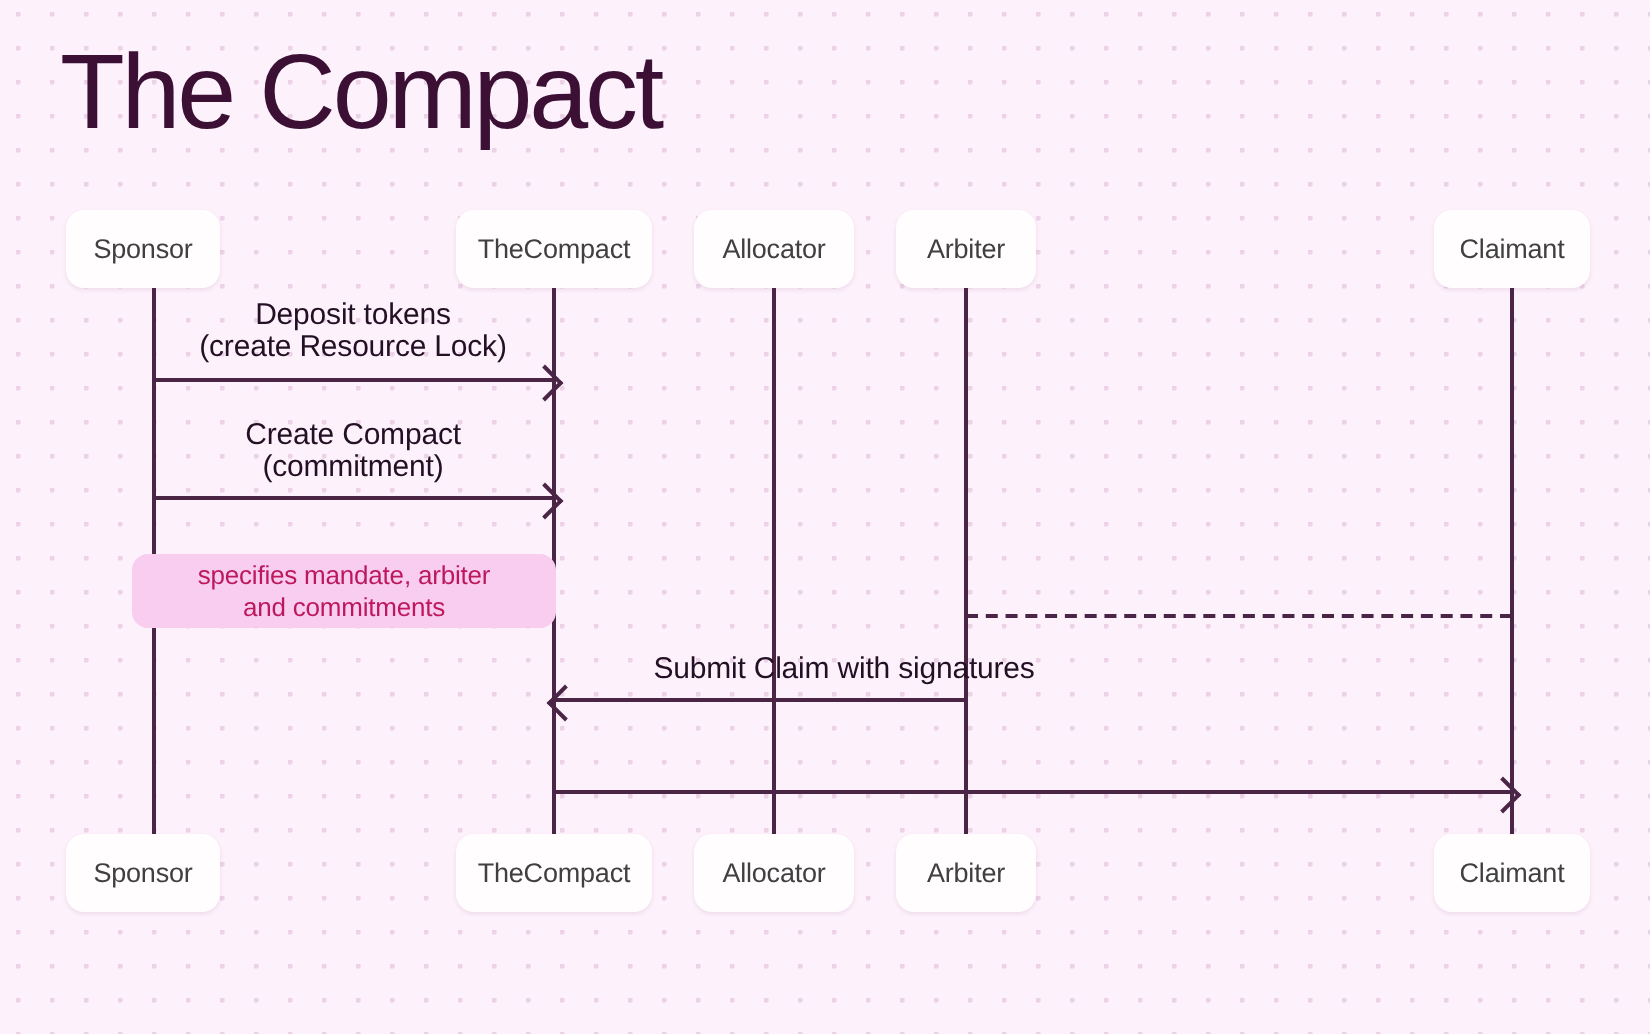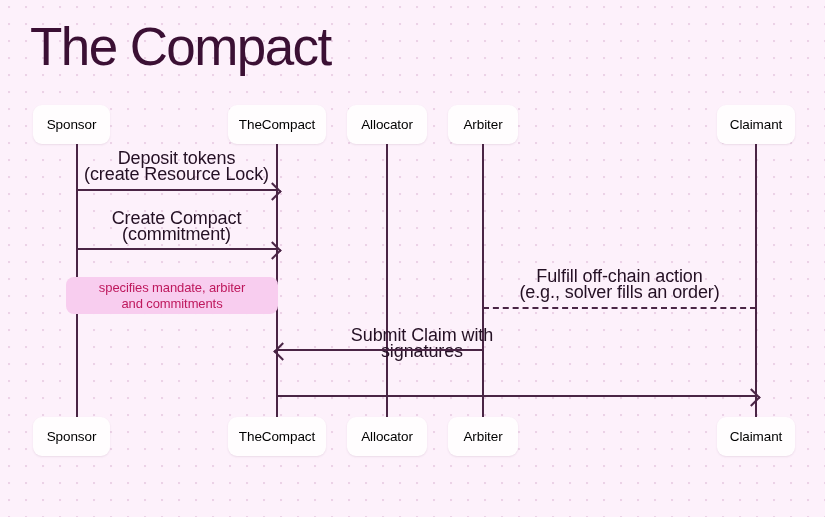--- a/index.html
+++ b/index.html
@@ -51,21 +51,21 @@
     height: 39px;
     background: #fffdfe;
     border-radius: 9px;
     box-shadow: 0 1px 2px rgba(90,40,80,0.10);
     display: flex;
     align-items: center;
     justify-content: center;
   }
   .participant .plabel {
     font-size: 13.5px;
-    color: #000000;
+    color: #404040;
     letter-spacing: -0.1px;
     white-space: nowrap;
   }
 
   
   .msg {
     position: absolute;
     height: 2px;
     background: #4a2545;
   }
@@ -81,21 +81,21 @@
     height: 11px;
     border-top: 2px solid #4a2545;
     border-right: 2px solid #4a2545;
   }
   .arrowopen.right { transform: rotate(45deg); }
   .arrowopen.left  { transform: rotate(-135deg); }
 
   .msglabel {
     position: absolute;
     text-align: center;
-    font-size: 18px;
+    font-size: 15px;
     line-height: 16px;
     color: #241024;
     letter-spacing: -0.1px;
     white-space: pre-line;
   }
 
   
   .note {
     position: absolute;
     background: #f8cdef;
@@ -150,22 +150,20 @@
   <div class="msglabel" style="left:76px; top:210px; width:201px;">Create Compact
 (commitment)</div>
   <div class="msg" style="left:76px; top:248px; width:201px;"></div>
   <div class="arrowopen right" style="left:266px; top:244px;"></div>
 
   <div class="note" style="left:66px; top:277px; width:212px; height:37px;">
     <span class="notetext">specifies mandate, arbiter
 and commitments</span>
   </div>
 
-  <div class="msglabel" style="left:483px; top:268px; width:273px;">Fulfill off-chain action
-(e.g., solver fills an order)</div>
   <div class="msg dashed" style="left:483px; top:307px; width:273px;"></div>
 
   <div class="msglabel" style="left:277px; top:327px; width:206px;padding-left:42px;">Submit Claim with signatures</div>
   <div class="msg" style="left:277px; top:349px; width:206px;"></div>
   <div class="arrowopen left" style="left:276px; top:345px;"></div>
 
   <div class="msg" style="left:277px; top:395px; width:479px;"></div>
   <div class="arrowopen right" style="left:745px; top:391px;"></div>
 
   <div class="participant" style="left:33px; top:417px; width:77px;">

